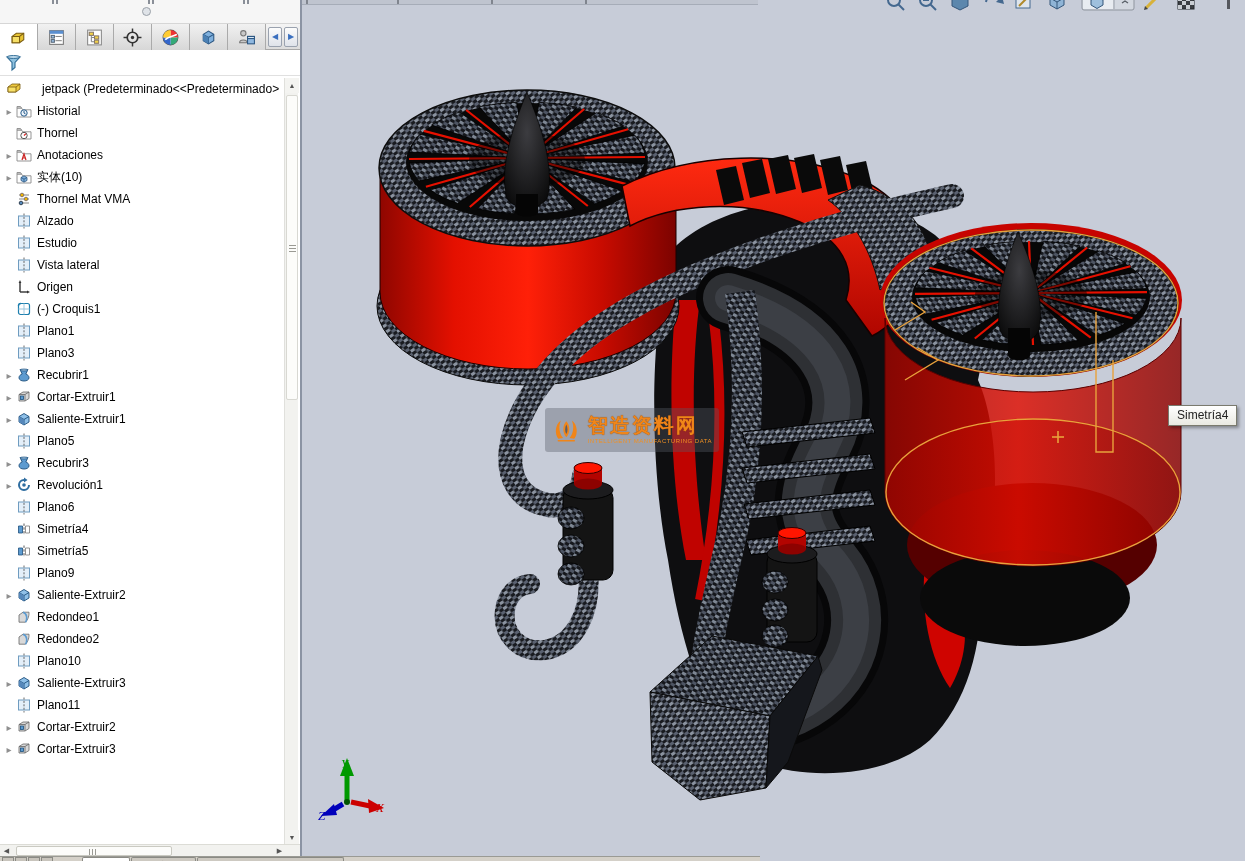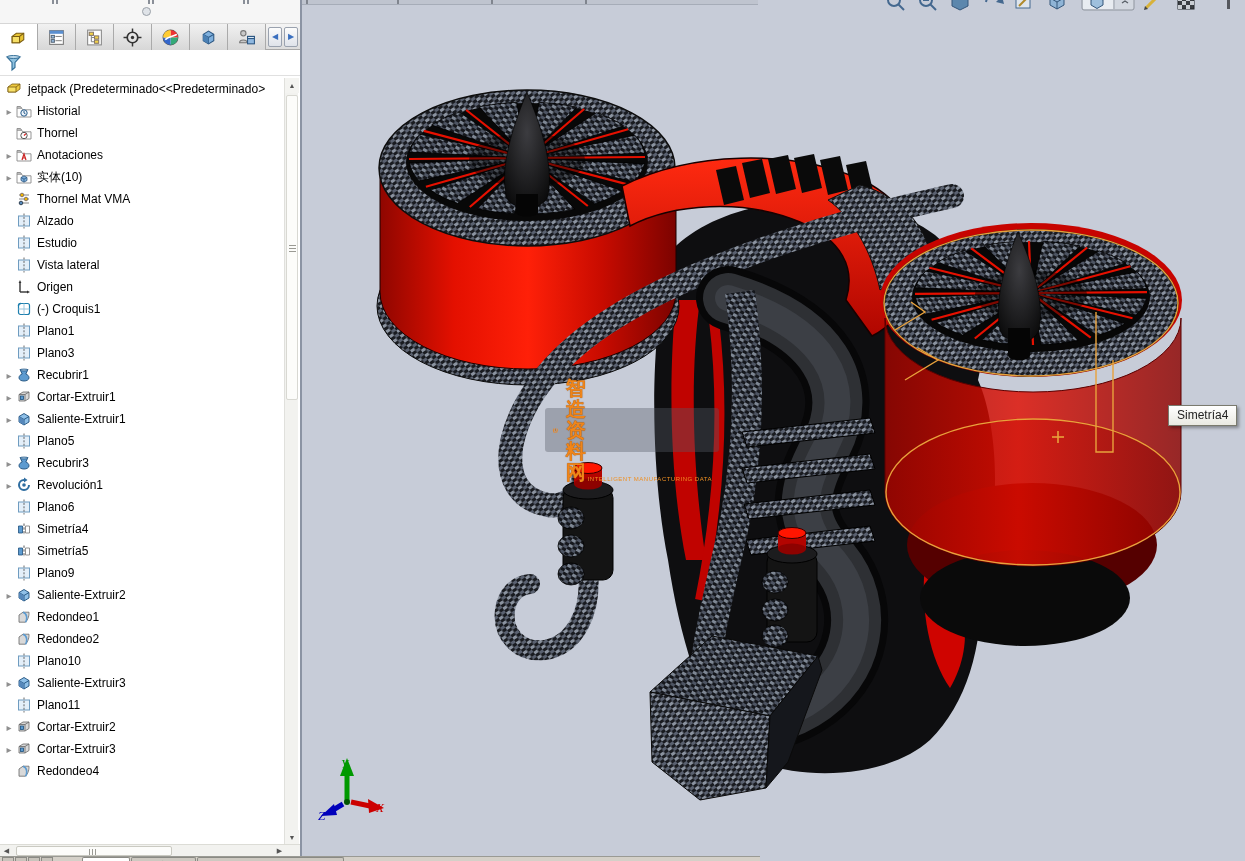--- a/index.html
+++ b/index.html
@@ -19,21 +19,21 @@
   .tab-scroll { display:flex; align-items:center; gap:2px; padding:2px; margin-left:auto; }
   .tab-scroll button { width:14px; height:20px; font-size:8px; color:#3a6fbf; background:linear-gradient(#fcfcfc,#dfe3ea); border:1px solid #9aa2af; border-radius:2px; }
 
   .filter-row { height:26px; background:#fff; border-bottom:1px solid #e0e0e0; display:flex; align-items:center; padding-left:5px; }
   .filter-row svg { width:18px; height:18px; }
 
   .tree { position:absolute; left:0; top:78px; right:16px; bottom:16px; overflow:hidden; background:#fff; }
   .trow { display:flex; align-items:center; height:22px; white-space:nowrap; font-size:12px; color:#000; cursor:default; }
   .trow.root { height:22px; }
   .trow.root .ticon { width:20px; height:18px; margin-left:6px; }
-  .trow.root .tlabel { margin-left:5px; }
+  .trow.root .tlabel { margin-left:19px; }
   .arrow { width:16px; text-align:center; font-size:10px; color:#8f8f8f; flex:0 0 16px; padding-left:2px; }
   .arrow.hidden { visibility:hidden; }
   .ticon { width:17px; height:16px; flex:0 0 17px; }
   .ticon svg { width:16px; height:16px; display:block; }
   .tlabel { margin-left:4px; }
 
   
   .vscroll { position:absolute; right:2px; top:78px; bottom:16px; width:14px; background:#f2f2ef; border-left:1px solid #e0e0dc; }
   .vs-up,.vs-down { position:absolute; left:0; width:14px; height:15px; font-size:7px; color:#555; text-align:center; line-height:15px; background:#f4f4f1; }
   .vs-up { top:0; } .vs-down { bottom:0; }
@@ -56,21 +56,21 @@
   .dtab { padding:1px 12px; font-size:11px; color:#222; background:#cdc9c1; border:1px solid #8a8a84; border-bottom:none; border-radius:2px 2px 0 0; margin-right:1px; white-space:nowrap; }
   .dtab.active { background:#fff; }
   .bb-btns { display:flex; margin-right:28px; margin-left:2px; }
 
   
   .viewport { position:absolute; left:302px; top:0; width:943px; height:861px; background:#c7ccd8; }
   .viewport svg.scene { position:absolute; left:0; top:0; width:943px; height:861px; }
 
   .watermark { position:absolute; left:243px; top:408px; width:174px; height:44px; background:rgba(88,92,102,0.38);
     border-radius:3px; display:flex; align-items:center; padding:3px 7px; gap:7px; }
-  .wm-text { display:flex; line-height:1.05;align-items:flex-end; }
+  .wm-text { display:flex; flex-direction:column; line-height:1.05; }
   .wm-title { font-size:20px; font-weight:bold; color:#f08519; letter-spacing:2px; text-shadow:0 0 1px #7a3c00; }
   .wm-sub { font-size:6px; color:#ef9023; letter-spacing:.5px; white-space:nowrap; margin-top:2px; }
 
   .tooltip { position:absolute; left:866px; top:405px; padding:2px 8px 3px; font-size:12px; color:#222;
     background:linear-gradient(#ffffff,#e9e9e2); border:1px solid #7a7a6e; box-shadow:2px 2px 3px rgba(0,0,0,.35); white-space:nowrap; }
 </style>
 </head>
 <body>
 
 <div class="app">
@@ -490,30 +490,20 @@
           <div class="trow">
             <span class="arrow">▸</span>
             <span class="ticon">
               <svg viewBox="0 0 16 16">
                 <path d="M3 5.5 l4 -2.5 6 0 0 6.5 -4 2.5 -6 0z" fill="#d9d9d9" stroke="#666" stroke-width=".8"></path>
                 <path d="M3 5.5 l6 0 4 -2.5 M9 5.5 l0 6.5" fill="none" stroke="#666" stroke-width=".8"></path>
                 <rect x="4.5" y="7" width="3" height="3.5" fill="#5d9bd0" stroke="#1d4f7c" stroke-width=".8"></rect>
               </svg>
             </span>
             <span class="tlabel">Cortar-Extruir3</span>
-          </div>
-          <div class="trow">
-            <span class="arrow hidden">▸</span>
-            <span class="ticon">
-              <svg viewBox="0 0 16 16">
-                <path d="M3 6 l4 -2.8 6 0 C13 3.2 13.6 9 9.5 13.2 L3 13.2z" fill="#d9d9d9" stroke="#666" stroke-width=".8"></path>
-                <path d="M7 3.2 C 12 5 11 11 9.5 13.2" fill="none" stroke="#5d9bd0" stroke-width="1.6"></path>
-              </svg>
-            </span>
-            <span class="tlabel">Redondeo4</span>
           </div>
         </div>
     </div>
 
     <div class="vscroll">
       <div class="vs-up">▲</div>
       <div class="vs-thumb">
           <span class="vs-grip"></span>
         </div>
       <div class="vs-down">▼</div>

